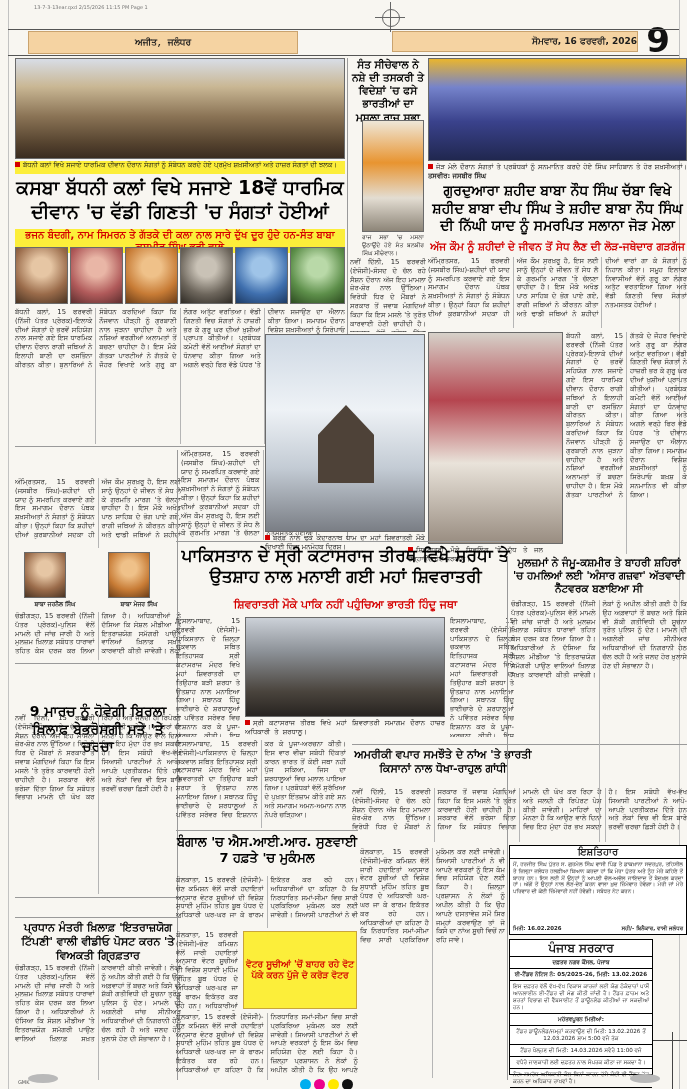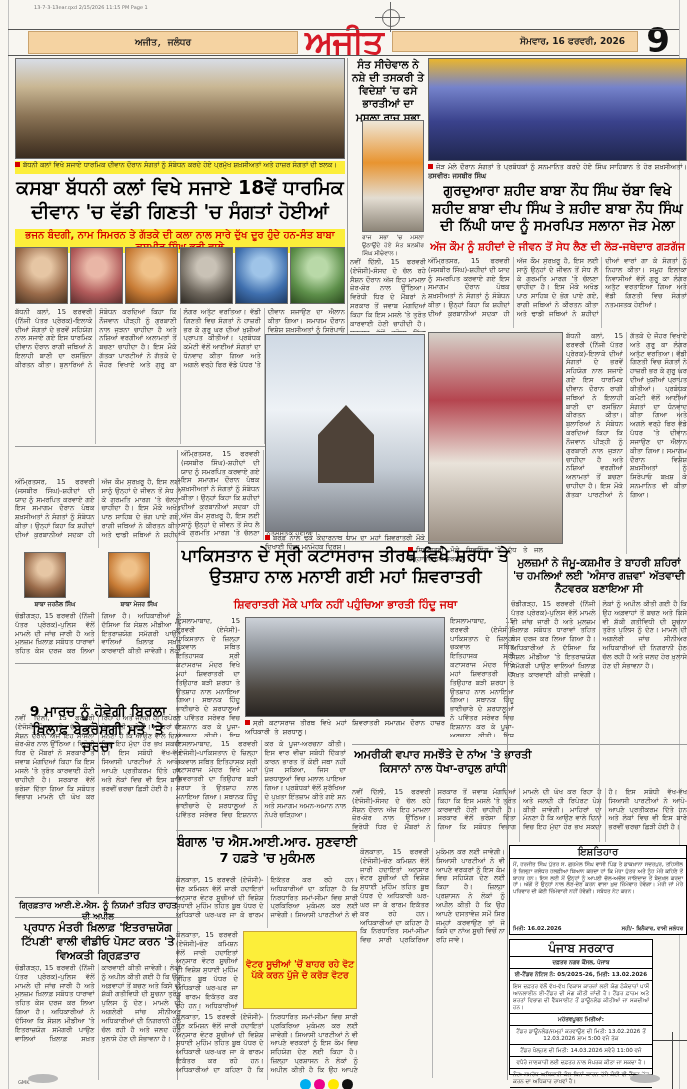--- a/index.html
+++ b/index.html
@@ -50,24 +50,21 @@
   <div class="abs" style="left:390px;top:2px;width:0;height:30px;border-left:1px solid #666;"></div>
   <div class="abs" style="left:375px;top:16.5px;width:30px;height:0;border-top:1px solid #666;"></div>
   <div class="vline" style="left:8px;top:0;height:1089px;border-color:#c2c2c2;"></div>
   <div class="vline" style="left:679px;top:0;height:1089px;border-color:#c2c2c2;"></div>
   <div class="vline" style="left:672px;top:1032px;height:57px;border-color:#444;"></div>
   <div class="hline" style="left:650px;top:1040px;width:37px;border-color:#444;"></div>
 
   <div class="abs" style="left:28px;top:31px;width:268px;height:21px;background:var(--header-peach);border:0.5px solid #caa36e;display:flex;align-items:center;justify-content:center;">
     <span style="font-size:9px;font-weight:bold;font-family:Liberation Mono, monospace;">ਅਜੀਤ, ਜਲੰਧਰ</span>
   </div>
-  <div class="abs" style="left:298px;top:22px;width:92px;text-align:center;font-size:33px;font-weight:bold;color:var(--masthead-red);letter-spacing:-1px;">
-    <span>ਅਜੀਤ</span>
-  </div>
-  <div class="abs" style="left:392px;top:31px;width:246px;height:21px;background:var(--header-peach);border:0.5px solid #caa36e;display:flex;align-items:center;justify-content:flex-end;padding-right:12px;box-sizing:border-box;">
+  <div class="abs" style="left:392px;top:31px;width:246px;height:21px;background:var(--header-peach);border:0.5px solid #caa36e;display:flex;align-items:center;justify-content:flex-end;padding-right:0;box-sizing:border-box;">
     <span style="font-size:9px;font-weight:bold;">ਸੋਮਵਾਰ, 16 ਫਰਵਰੀ, 2026</span>
   </div>
   <div class="abs" style="left:640px;top:20px;width:36px;text-align:center;font-size:34px;font-weight:bold;color:#111;">
     <span>9</span>
   </div>
   <div class="hline" style="left:8px;top:29px;width:671px;border-color:#555;"></div>
   <div class="hline" style="left:8px;top:55px;width:671px;border-color:#555;"></div>
 
   <div class="photo g-lead" style="left:15px;top:58px;width:330px;height:101px;"></div>
   <div class="abs cap hl overflow-clip" style="left:15px;top:161px;width:330px;height:13px;">
@@ -92,21 +89,20 @@
   <div class="abs" style="left:15px;top:600px;width:80px;text-align:center;font-size:6px;font-weight:bold;">ਬਾਬਾ ਜਰਨੈਲ ਸਿੰਘ</div>
   <div class="photo g-p3" style="left:108px;top:552px;width:42px;height:46px;"></div>
   <div class="abs" style="left:99px;top:600px;width:80px;text-align:center;font-size:6px;font-weight:bold;">ਬਾਬਾ ਮੇਜਰ ਸਿੰਘ</div>
 
   <div class="abs body-t cols2 overflow-clip" style="left:15px;top:612px;width:166px;height:48px;">ਚੰਡੀਗੜ੍ਹ, 15 ਫਰਵਰੀ (ਨਿੱਜੀ ਪੱਤਰ ਪ੍ਰੇਰਕ)-ਪੁਲਿਸ ਵੱਲੋਂ ਮਾਮਲੇ ਦੀ ਜਾਂਚ ਜਾਰੀ ਹੈ ਅਤੇ ਮੁਲਜ਼ਮ ਖ਼ਿਲਾਫ਼ ਸਬੰਧਤ ਧਾਰਾਵਾਂ ਤਹਿਤ ਕੇਸ ਦਰਜ ਕਰ ਲਿਆ ਗਿਆ ਹੈ। ਅਧਿਕਾਰੀਆਂ ਨੇ ਦੱਸਿਆ ਕਿ ਸੋਸ਼ਲ ਮੀਡੀਆ 'ਤੇ ਇਤਰਾਜ਼ਯੋਗ ਸਮੱਗਰੀ ਪਾਉਣ ਵਾਲਿਆਂ ਖ਼ਿਲਾਫ਼ ਸਖ਼ਤ ਕਾਰਵਾਈ ਕੀਤੀ ਜਾਵੇਗੀ। ਲੋਕਾਂ ਨੂੰ ਅਪੀਲ ਕੀਤੀ ਗਈ ਹੈ ਕਿ ਉਹ ਅਫ਼ਵਾਹਾਂ ਤੋਂ ਬਚਣ ਅਤੇ ਕਿਸੇ ਵੀ ਸ਼ੱਕੀ ਗਤੀਵਿਧੀ ਦੀ ਸੂਚਨਾ ਤੁਰੰਤ ਪੁਲਿਸ ਨੂੰ ਦੇਣ। ਮਾਮਲੇ ਦੀ ਅਗਲੇਰੀ ਜਾਂਚ ਸੀਨੀਅਰ ਅਧਿਕਾਰੀਆਂ ਦੀ ਨਿਗਰਾਨੀ ਹੇਠ ਚੱਲ ਰਹੀ ਹੈ ਅਤੇ ਜਲਦ ਹੋਰ ਖ਼ੁਲਾਸੇ ਹੋਣ ਦੀ ਸੰਭਾਵਨਾ ਹੈ।</div>
   <div class="hline" style="left:15px;top:663px;width:166px;"></div>
 
   <div class="abs head" style="left:15px;top:667px;width:166px;font-size:14px;margin-top:36px;">9 ਮਾਰਚ ਨੂੰ ਹੋਵੇਗੀ ਬਿਰਲਾ ਖ਼ਿਲਾਫ਼ ਬੇਭਰੋਸਗੀ ਮਤੇ 'ਤੇ ਚਰਚਾ</div>
   <div class="abs body-t cols2 overflow-clip" style="left:15px;top:714px;width:166px;height:180px;">ਨਵੀਂ ਦਿੱਲੀ, 15 ਫਰਵਰੀ (ਏਜੰਸੀ)-ਸੰਸਦ ਦੇ ਚੱਲ ਰਹੇ ਸੈਸ਼ਨ ਦੌਰਾਨ ਅੱਜ ਇਹ ਮਾਮਲਾ ਜ਼ੋਰ-ਸ਼ੋਰ ਨਾਲ ਉੱਠਿਆ। ਵਿਰੋਧੀ ਧਿਰ ਦੇ ਮੈਂਬਰਾਂ ਨੇ ਸਰਕਾਰ ਤੋਂ ਜਵਾਬ ਮੰਗਦਿਆਂ ਕਿਹਾ ਕਿ ਇਸ ਮਸਲੇ 'ਤੇ ਤੁਰੰਤ ਕਾਰਵਾਈ ਹੋਣੀ ਚਾਹੀਦੀ ਹੈ। ਸਰਕਾਰ ਵੱਲੋਂ ਭਰੋਸਾ ਦਿੱਤਾ ਗਿਆ ਕਿ ਸਬੰਧਤ ਵਿਭਾਗ ਮਾਮਲੇ ਦੀ ਘੋਖ ਕਰ ਰਿਹਾ ਹੈ ਅਤੇ ਜਲਦੀ ਹੀ ਰਿਪੋਰਟ ਪੇਸ਼ ਕੀਤੀ ਜਾਵੇਗੀ। ਮਾਹਿਰਾਂ ਦਾ ਮੰਨਣਾ ਹੈ ਕਿ ਆਉਣ ਵਾਲੇ ਦਿਨਾਂ ਵਿਚ ਇਹ ਮੁੱਦਾ ਹੋਰ ਭਖ ਸਕਦਾ ਹੈ। ਇਸ ਸਬੰਧੀ ਵੱਖ-ਵੱਖ ਸਿਆਸੀ ਪਾਰਟੀਆਂ ਨੇ ਆਪੋ-ਆਪਣੇ ਪ੍ਰਤੀਕਰਮ ਦਿੱਤੇ ਹਨ ਅਤੇ ਲੋਕਾਂ ਵਿਚ ਵੀ ਇਸ ਬਾਰੇ ਭਰਵੀਂ ਚਰਚਾ ਛਿੜੀ ਹੋਈ ਹੈ।</div>
   <div class="hline" style="left:15px;top:897px;width:166px;"></div>
-  <div class="abs head" style="left:15px;top:900px;width:166px;font-size:8.5px;">ਗ੍ਰਿਫ਼ਤਾਰ ਆਈ.ਏ.ਐਸ. ਨੂੰ ਨਿਯਮਾਂ ਤਹਿਤ ਰਾਹਤ ਦੀ ਅਪੀਲ</div>
   <div class="hline" style="left:15px;top:917px;width:166px;"></div>
   <div class="abs head" style="left:15px;top:921px;width:166px;font-size:11px;">ਪ੍ਰਧਾਨ ਮੰਤਰੀ ਖ਼ਿਲਾਫ਼ 'ਇਤਰਾਜ਼ਯੋਗ ਟਿੱਪਣੀ' ਵਾਲੀ ਵੀਡੀਓ ਪੋਸਟ ਕਰਨ 'ਤੇ ਵਿਅਕਤੀ ਗ੍ਰਿਫ਼ਤਾਰ</div>
   <div class="abs body-t cols2 overflow-clip" style="left:15px;top:964px;width:166px;height:116px;">ਚੰਡੀਗੜ੍ਹ, 15 ਫਰਵਰੀ (ਨਿੱਜੀ ਪੱਤਰ ਪ੍ਰੇਰਕ)-ਪੁਲਿਸ ਵੱਲੋਂ ਮਾਮਲੇ ਦੀ ਜਾਂਚ ਜਾਰੀ ਹੈ ਅਤੇ ਮੁਲਜ਼ਮ ਖ਼ਿਲਾਫ਼ ਸਬੰਧਤ ਧਾਰਾਵਾਂ ਤਹਿਤ ਕੇਸ ਦਰਜ ਕਰ ਲਿਆ ਗਿਆ ਹੈ। ਅਧਿਕਾਰੀਆਂ ਨੇ ਦੱਸਿਆ ਕਿ ਸੋਸ਼ਲ ਮੀਡੀਆ 'ਤੇ ਇਤਰਾਜ਼ਯੋਗ ਸਮੱਗਰੀ ਪਾਉਣ ਵਾਲਿਆਂ ਖ਼ਿਲਾਫ਼ ਸਖ਼ਤ ਕਾਰਵਾਈ ਕੀਤੀ ਜਾਵੇਗੀ। ਲੋਕਾਂ ਨੂੰ ਅਪੀਲ ਕੀਤੀ ਗਈ ਹੈ ਕਿ ਉਹ ਅਫ਼ਵਾਹਾਂ ਤੋਂ ਬਚਣ ਅਤੇ ਕਿਸੇ ਵੀ ਸ਼ੱਕੀ ਗਤੀਵਿਧੀ ਦੀ ਸੂਚਨਾ ਤੁਰੰਤ ਪੁਲਿਸ ਨੂੰ ਦੇਣ। ਮਾਮਲੇ ਦੀ ਅਗਲੇਰੀ ਜਾਂਚ ਸੀਨੀਅਰ ਅਧਿਕਾਰੀਆਂ ਦੀ ਨਿਗਰਾਨੀ ਹੇਠ ਚੱਲ ਰਹੀ ਹੈ ਅਤੇ ਜਲਦ ਹੋਰ ਖ਼ੁਲਾਸੇ ਹੋਣ ਦੀ ਸੰਭਾਵਨਾ ਹੈ।</div>
 
   <div class="abs body-t cols2 overflow-clip" style="left:181px;top:450px;width:164px;height:90px;">ਅੰਮ੍ਰਿਤਸਰ, 15 ਫਰਵਰੀ (ਜਸਬੀਰ ਸਿੰਘ)-ਸ਼ਹੀਦਾਂ ਦੀ ਯਾਦ ਨੂੰ ਸਮਰਪਿਤ ਕਰਵਾਏ ਗਏ ਇਸ ਸਮਾਗਮ ਦੌਰਾਨ ਪੰਥਕ ਸ਼ਖ਼ਸੀਅਤਾਂ ਨੇ ਸੰਗਤਾਂ ਨੂੰ ਸੰਬੋਧਨ ਕੀਤਾ। ਉਨ੍ਹਾਂ ਕਿਹਾ ਕਿ ਸ਼ਹੀਦਾਂ ਦੀਆਂ ਕੁਰਬਾਨੀਆਂ ਸਦਕਾ ਹੀ ਅੱਜ ਕੌਮ ਸੁਰਖ਼ਰੂ ਹੈ, ਇਸ ਲਈ ਸਾਨੂੰ ਉਨ੍ਹਾਂ ਦੇ ਜੀਵਨ ਤੋਂ ਸੇਧ ਲੈ ਕੇ ਗੁਰਮਤਿ ਮਾਰਗ 'ਤੇ ਚੱਲਣਾ ਚਾਹੀਦਾ ਹੈ। ਇਸ ਮੌਕੇ ਅਖੰਡ ਪਾਠ ਸਾਹਿਬ ਦੇ ਭੋਗ ਪਾਏ ਗਏ, ਰਾਗੀ ਜਥਿਆਂ ਨੇ ਕੀਰਤਨ ਕੀਤਾ ਅਤੇ ਢਾਡੀ ਜਥਿਆਂ ਨੇ ਸ਼ਹੀਦਾਂ ਦੀਆਂ ਵਾਰਾਂ ਗਾ ਕੇ ਸੰਗਤਾਂ ਨੂੰ ਨਿਹਾਲ ਕੀਤਾ। ਸਮੂਹ ਇਲਾਕਾ ਨਿਵਾਸੀਆਂ ਵੱਲੋਂ ਗੁਰੂ ਕਾ ਲੰਗਰ ਅਤੁੱਟ ਵਰਤਾਇਆ ਗਿਆ ਅਤੇ ਵੱਡੀ ਗਿਣਤੀ ਵਿਚ ਸੰਗਤਾਂ ਨਤਮਸਤਕ ਹੋਈਆਂ।</div>
   <div class="vline" style="left:177px;top:450px;height:630px;"></div>
 
   <div class="vline" style="left:347px;top:58px;height:482px;"></div>
   <div class="abs head" style="left:350px;top:58px;width:76px;font-size:10.5px;">ਸੰਤ ਸੀਚੇਵਾਲ ਨੇ ਨਸ਼ੇ ਦੀ ਤਸਕਰੀ ਤੇ ਵਿਦੇਸ਼ਾਂ 'ਚ ਫਸੇ ਭਾਰਤੀਆਂ ਦਾ ਮਸਲਾ ਰਾਜ ਸਭਾ 'ਚ ਉਠਾਇਆ</div>
   <div class="photo g-sant" style="left:362px;top:120px;width:62px;height:112px;"></div>

